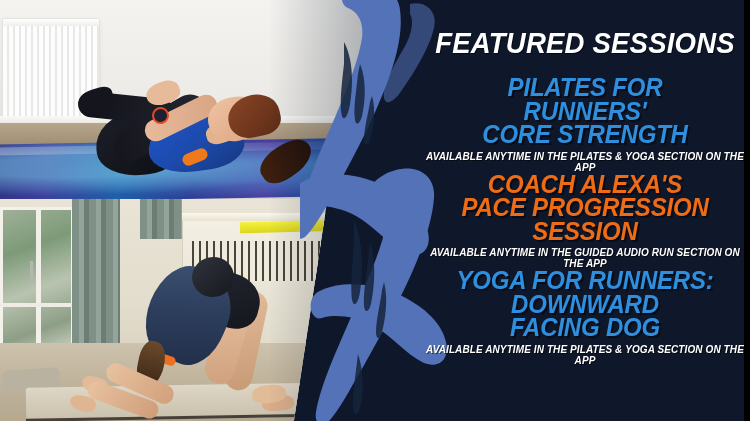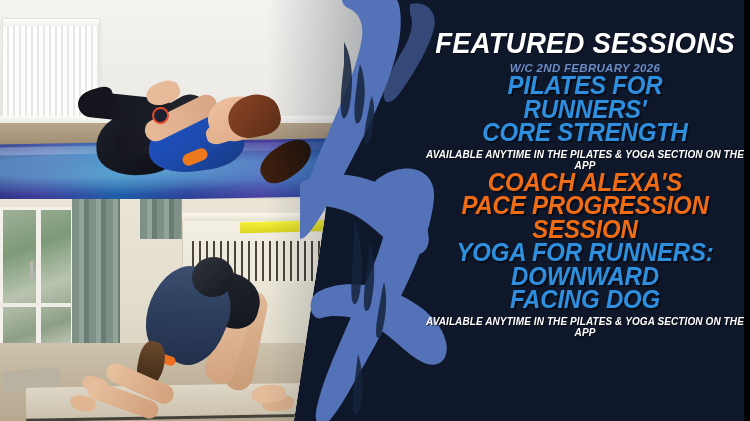--- a/index.html
+++ b/index.html
@@ -499,37 +499,37 @@
       <path d="M54 226 C62 244 64 272 60 298 C58 310 54 314 52 306 C50 294 53 264 54 244 Z"></path>
       <path d="M70 248 C76 266 75 290 71 310 C69 318 65 320 64 312 C63 298 68 270 69 258 Z"></path>
       <path d="M84 288 C88 304 86 322 82 338 C80 346 76 346 76 338 C76 326 81 306 82 296 Z"></path>
       <path d="M58 360 C64 378 64 398 60 414 C58 422 54 422 53 414 C52 402 56 378 57 368 Z"></path>
     </g>
   </svg>
 
   <div class="content">
 
     <h1 class="headline">FEATURED SESSIONS</h1>
-    <div class="subhead">W/C 2ND FEBRUARY 2026</div>
 
     <div class="session">
       <div class="session-title blue">
         <div>PILATES FOR</div>
         <div>RUNNERS'</div>
         <div>CORE STRENGTH</div>
       </div>
       <div class="session-note">AVAILABLE ANYTIME IN THE PILATES &amp;  YOGA SECTION ON THE APP</div>
     </div>
 
     <div class="session">
       <div class="session-title orange">
         <div>COACH ALEXA'S</div>
         <div>PACE PROGRESSION</div>
         <div>SESSION</div>
       </div>
+      <div class="session-note">AVAILABLE ANYTIME IN THE GUIDED AUDIO RUN SECTION ON THE APP</div>
     </div>
 
     <div class="session">
       <div class="session-title blue">
         <div>YOGA FOR RUNNERS:</div>
         <div>DOWNWARD</div>
         <div>FACING DOG</div>
       </div>
       <div class="session-note">AVAILABLE ANYTIME IN THE PILATES &amp;  YOGA SECTION ON THE APP</div>
     </div>

